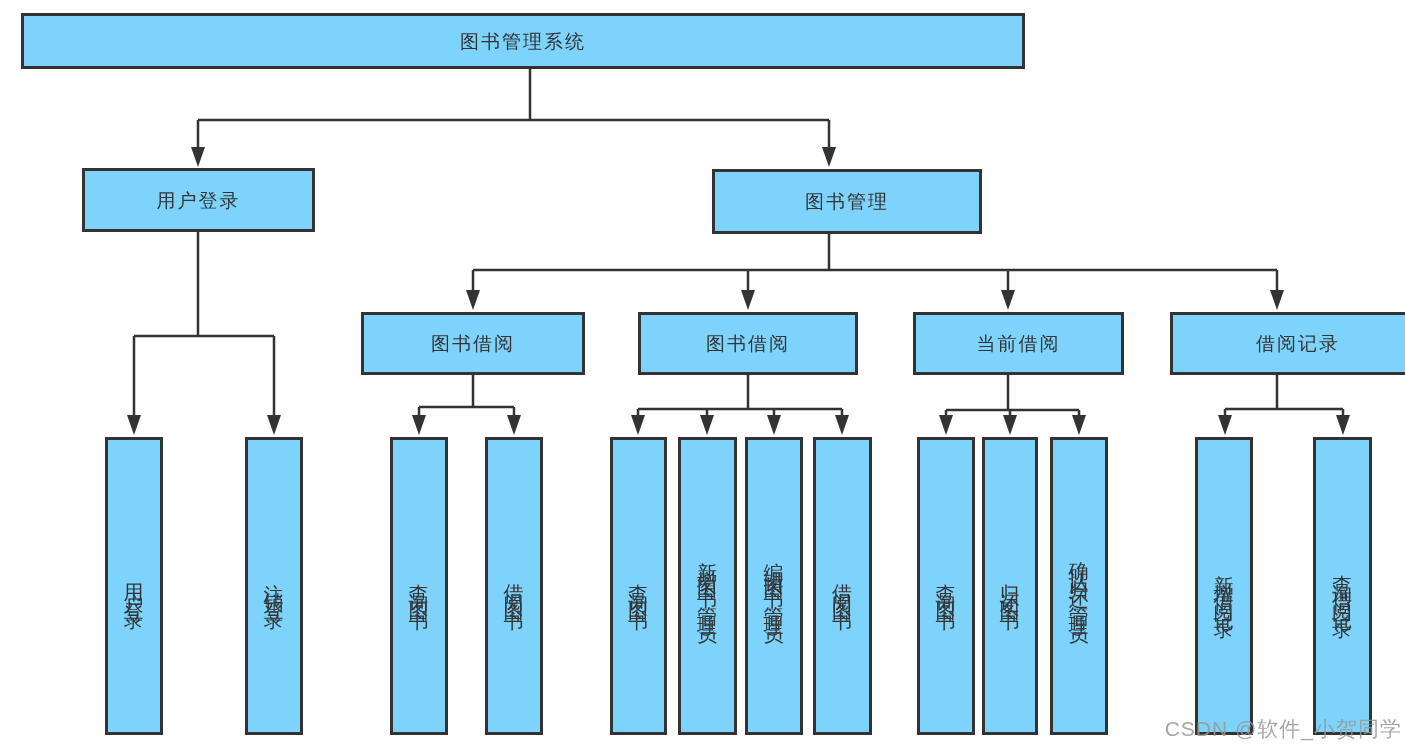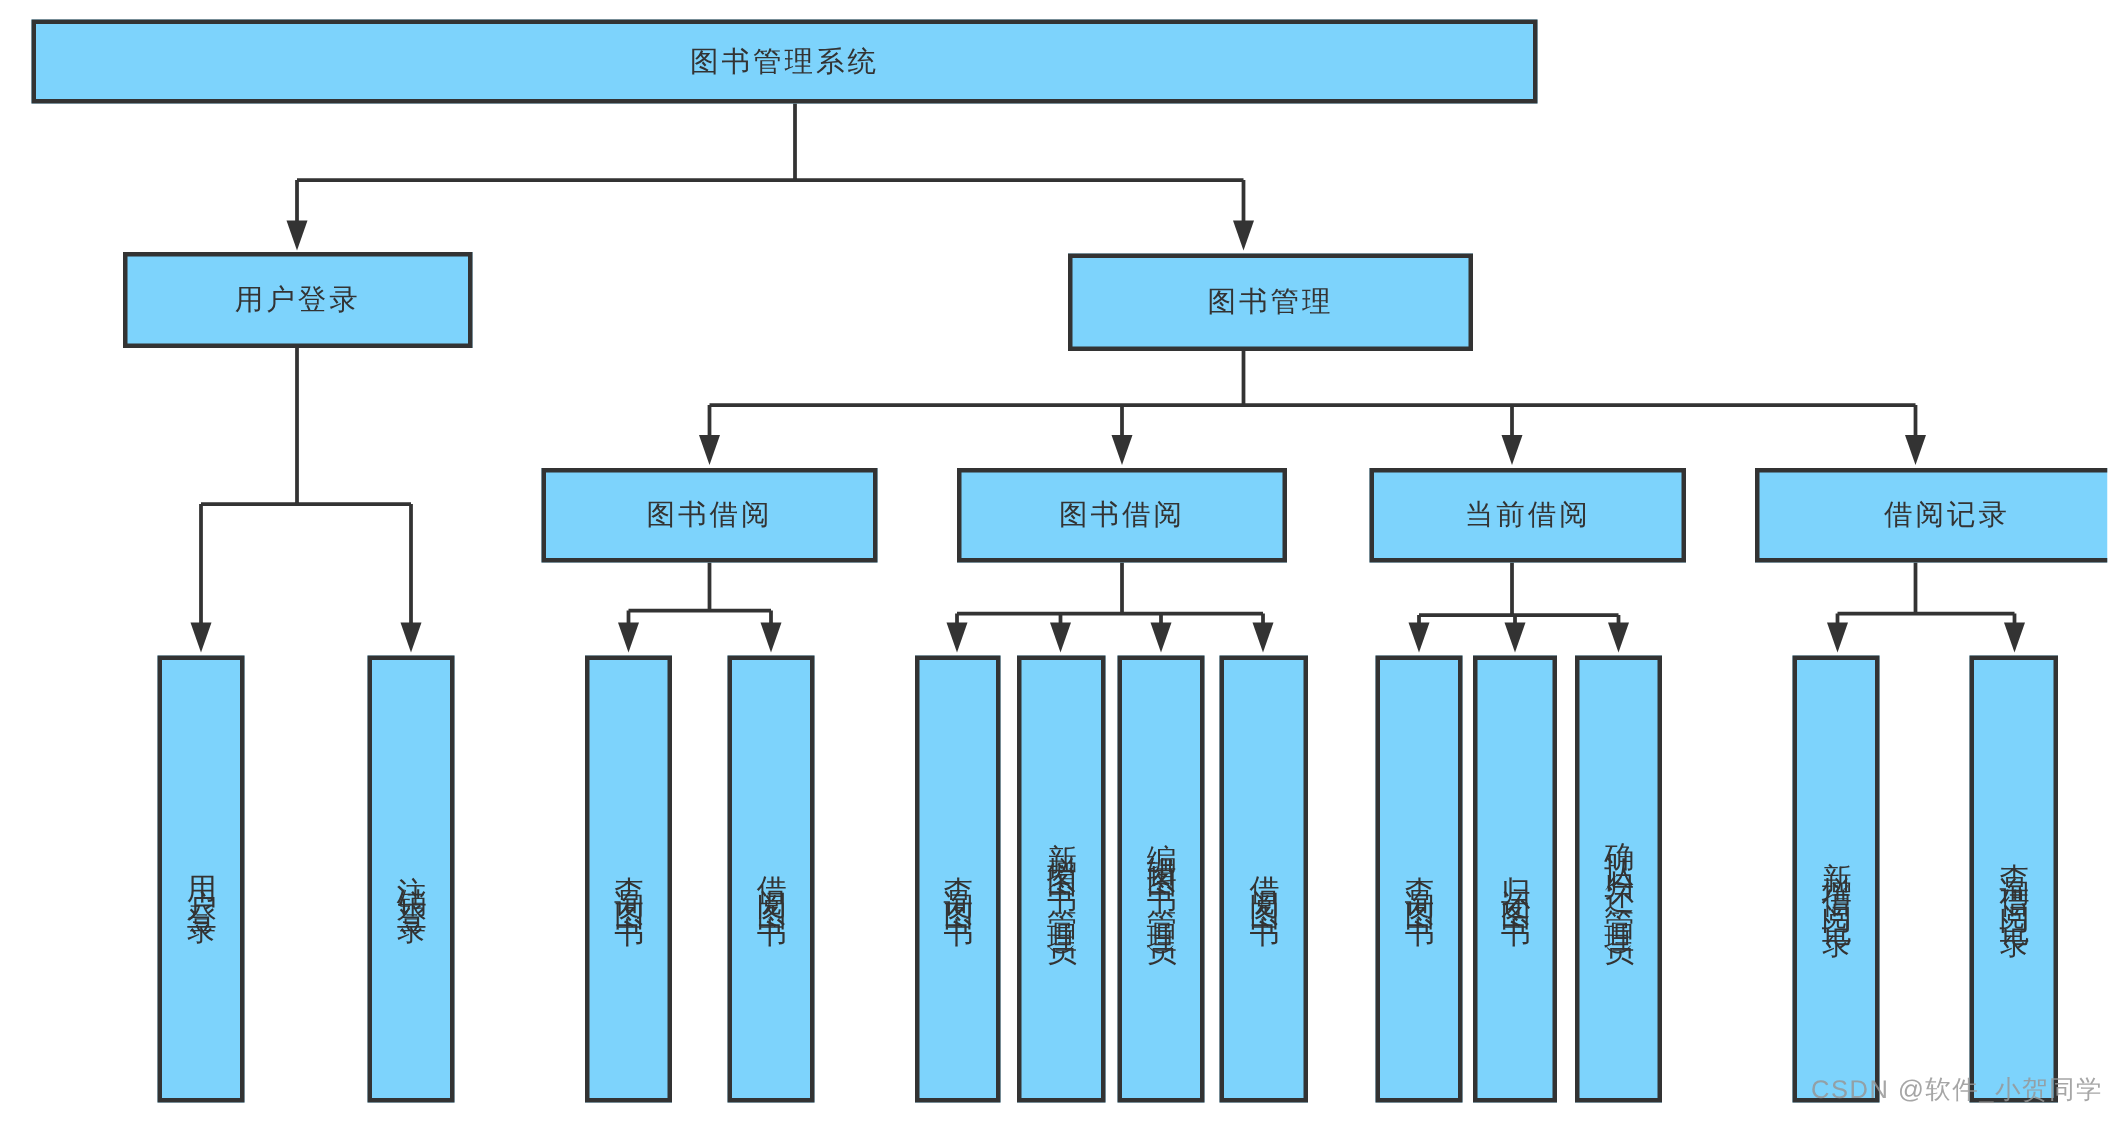--- a/index.html
+++ b/index.html
@@ -14,21 +14,21 @@
   }
   .node.h .node-label{
     font-size:19px;letter-spacing:2px;line-height:1;white-space:nowrap;
   }
   .node.v .node-label{
     writing-mode:vertical-rl;text-orientation:mixed;
     font-size:20px;letter-spacing:9px;line-height:1;
   }
   .watermark{
     position:absolute;top:715px;right:3px;z-index:5;
-    font-size:17px;letter-spacing:1px;color:rgba(150,150,150,0.85);
+    font-size:21px;letter-spacing:1px;color:rgba(150,150,150,0.85);
     white-space:nowrap;
   }
 </style>
 </head>
 <body>
 
 <div class="canvas">
 
   <svg class="connectors" viewBox="0 0 1405 747" xmlns="http://www.w3.org/2000/svg">
     <g fill="none" stroke="#333" stroke-width="2.5">

